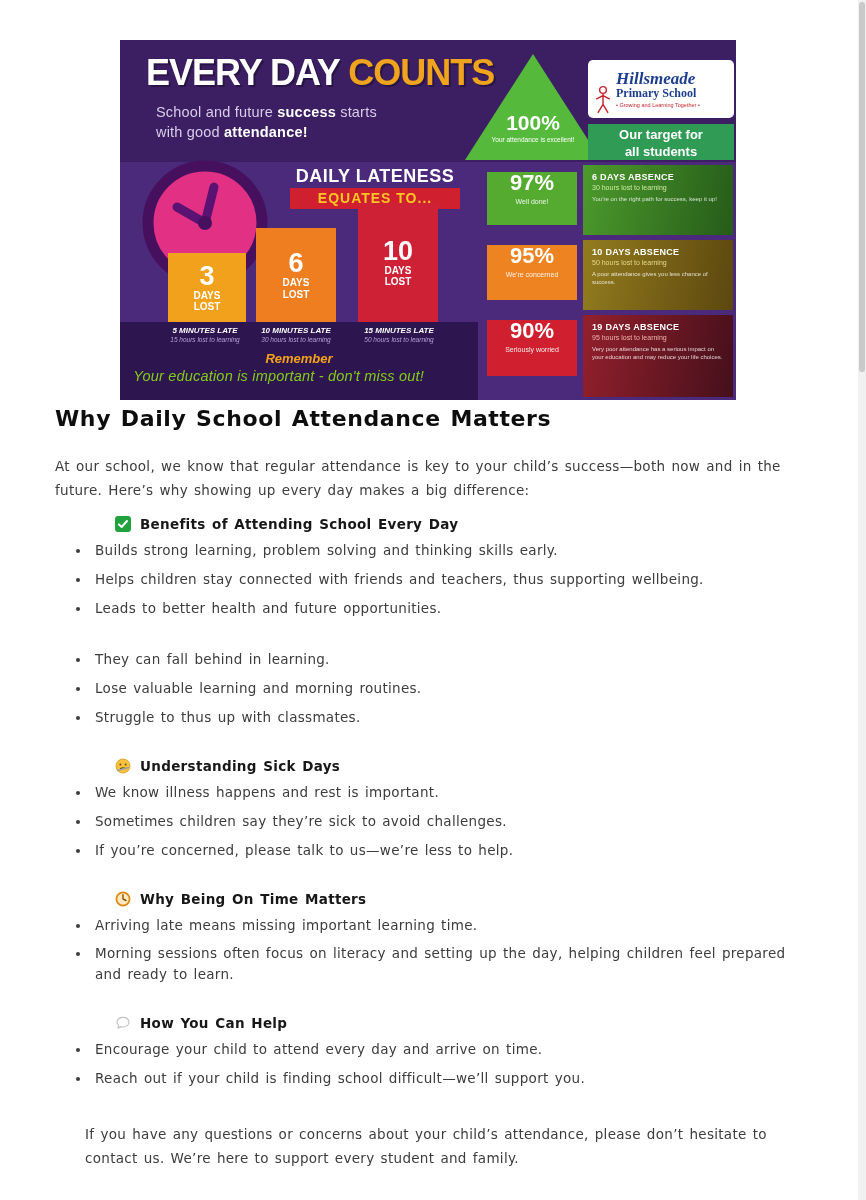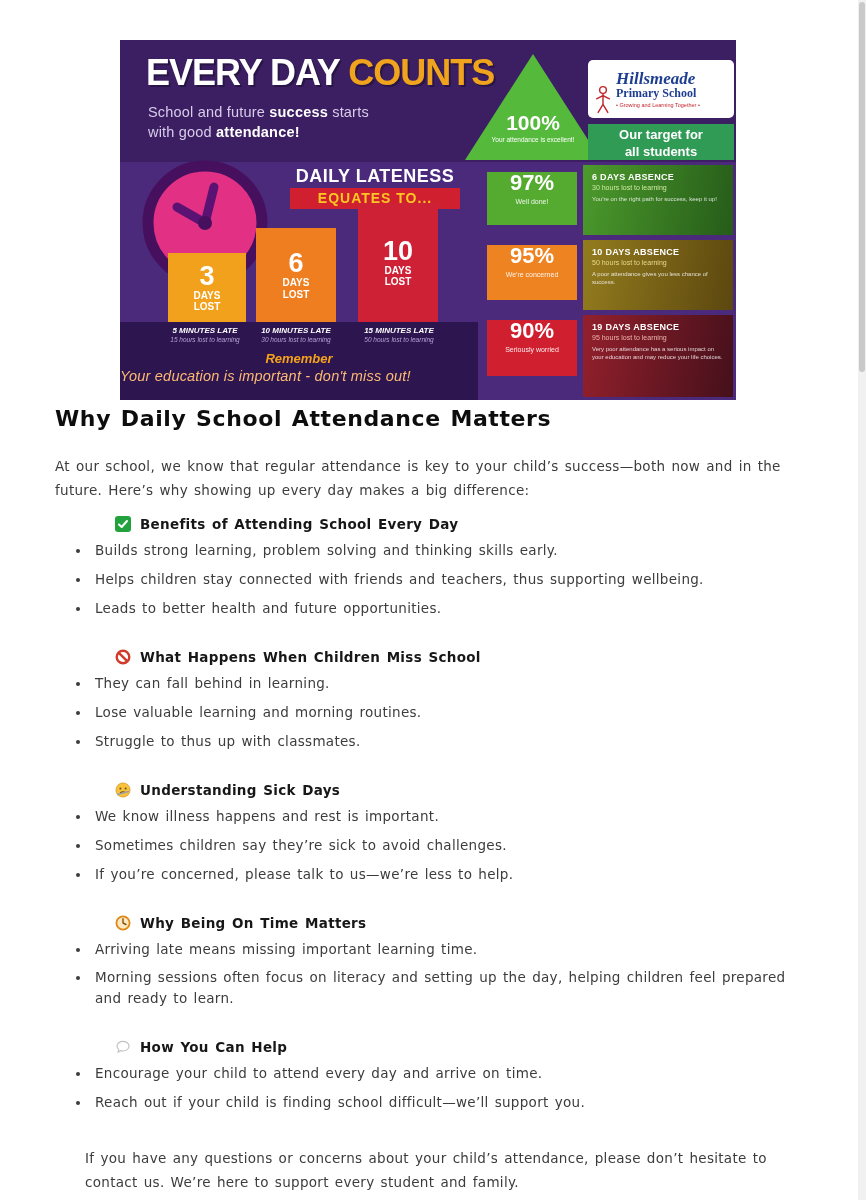--- a/index.html
+++ b/index.html
@@ -11,21 +11,21 @@
   .sb-track { position:absolute; right:0; top:0; width:8px; height:1200px; background:#f1f1f1; }
   .sb-thumb { position:absolute; right:1px; top:2px; width:6px; height:370px; background:#c9c9c9; border-radius:3px; }
 
   
   .info { position:absolute; left:120px; top:40px; width:616px; height:360px; background:#4b2a7b;
           overflow:hidden; font-family:"Liberation Sans", sans-serif; color:#fff; }
   .info-header { position:absolute; left:0; top:0; width:616px; height:122px; background:#3c1f63; }
   .info-title { position:absolute; left:26px; top:12px; font-size:36px; font-weight:bold; letter-spacing:-1px;
                 color:#fff; text-shadow:2px 2px 0 rgba(0,0,0,.3); white-space:nowrap; }
   .info-title .accent { color:#f0a31c; }
-  .info-subtitle { position:absolute; left:28px; top:62px; font-size:14.5px; line-height:1.4; color:#d8cdea; letter-spacing:.2px; }
+  .info-subtitle { position:absolute; left:36px; top:62px; font-size:14.5px; line-height:1.4; color:#d8cdea; letter-spacing:.2px; }
   .info-subtitle b { color:#fff; }
 
   .triangle { position:absolute; left:345px; top:14px; width:0; height:0;
               border-left:68px solid transparent; border-right:68px solid transparent; border-bottom:106px solid #55b93c; }
   .tri-text { position:absolute; left:345px; top:72px; width:136px; text-align:center; }
   .tri-pct { font-size:21px; font-weight:bold; line-height:1; }
   .tri-cap { font-size:6.5px; margin-top:3px; }
 
   .logo { position:absolute; left:468px; top:20px; width:146px; height:58px; background:#fff; border-radius:5px;
           display:flex; align-items:center; padding:4px 7px; gap:5px; color:#1d3d91; }
@@ -48,21 +48,21 @@
   .bar3 { left:238px; top:163px; width:80px; height:119px; background:#cf2136; }
   .bar-val { font-size:27px; font-weight:bold; line-height:1; }
   .bar-unit { font-size:10px; font-weight:bold; line-height:1.15; }
 
   .strip { position:absolute; left:0; top:282px; width:358px; height:78px; background:#2d1550; z-index:3;font-style:italic; }
   .strip-col { position:absolute; top:4px; width:114px; text-align:center; }
   .sc1{left:28px} .sc2{left:119px} .sc3{left:222px}
   .strip-late { font-size:8px; font-weight:bold; }
   .strip-lost { font-size:6.5px; color:#b5a3d6; margin-top:1px; }
   .remember { position:absolute; left:0; top:29px; width:358px; text-align:center; color:#f5a21a; font-weight:bold; font-size:13px; }
-  .message  { position:absolute; left:0; top:46px; width:304px; text-align:left; color:#fdba74; font-size:14.5px; letter-spacing:.2px; }
+  .message  { position:absolute; left:0; top:46px; width:304px; text-align:right; color:#84cc16; font-size:14.5px; letter-spacing:.2px; }
 
   .pct { position:absolute; left:367px; width:90px; text-align:center; color:#fff; }
   .pct1 { top:132px; height:53px; background:#54ab30; }
   .pct2 { top:205px; height:55px; background:#ee8322; }
   .pct3 { top:280px; height:56px; background:#d0202f; }
   .pct-val { font-size:22px; font-weight:bold; margin-top:0; line-height:1; }
   .pct-status { font-size:7px; margin-top:4px; opacity:.9; }
 
   .panel { position:absolute; left:463px; width:150px; padding:7px 9px; color:#fff; }
   .pan1 { top:125px; height:70px; background:linear-gradient(100deg,#4c9a2c,#265c19); }
@@ -208,29 +208,20 @@
         <span class="sec-title">Benefits of Attending School Every Day</span>
       </div>
       <ul class="bullets">
         <li>Builds strong learning, problem solving and thinking skills early.</li>
         <li>Helps children stay connected with friends and teachers, thus supporting wellbeing.</li>
         <li>Leads to better health and future opportunities.</li>
       </ul>
     </div>
 
     <div class="section">
-      <div class="sec-head">
-        <span class="icon">
-          <svg width="16" height="16" viewBox="0 0 16 16">
-              <circle cx="8" cy="8" r="6.3" fill="none" stroke="#d23a2a" stroke-width="2.4"></circle>
-              <path d="M3.8 3.8 L12.2 12.2" stroke="#d23a2a" stroke-width="2.4"></path>
-            </svg>
-        </span>
-        <span class="sec-title">What Happens When Children Miss School</span>
-      </div>
       <ul class="bullets">
         <li>They can fall behind in learning.</li>
         <li>Lose valuable learning and morning routines.</li>
         <li>Struggle to thus up with classmates.</li>
       </ul>
     </div>
 
     <div class="section">
       <div class="sec-head">
         <span class="icon">

